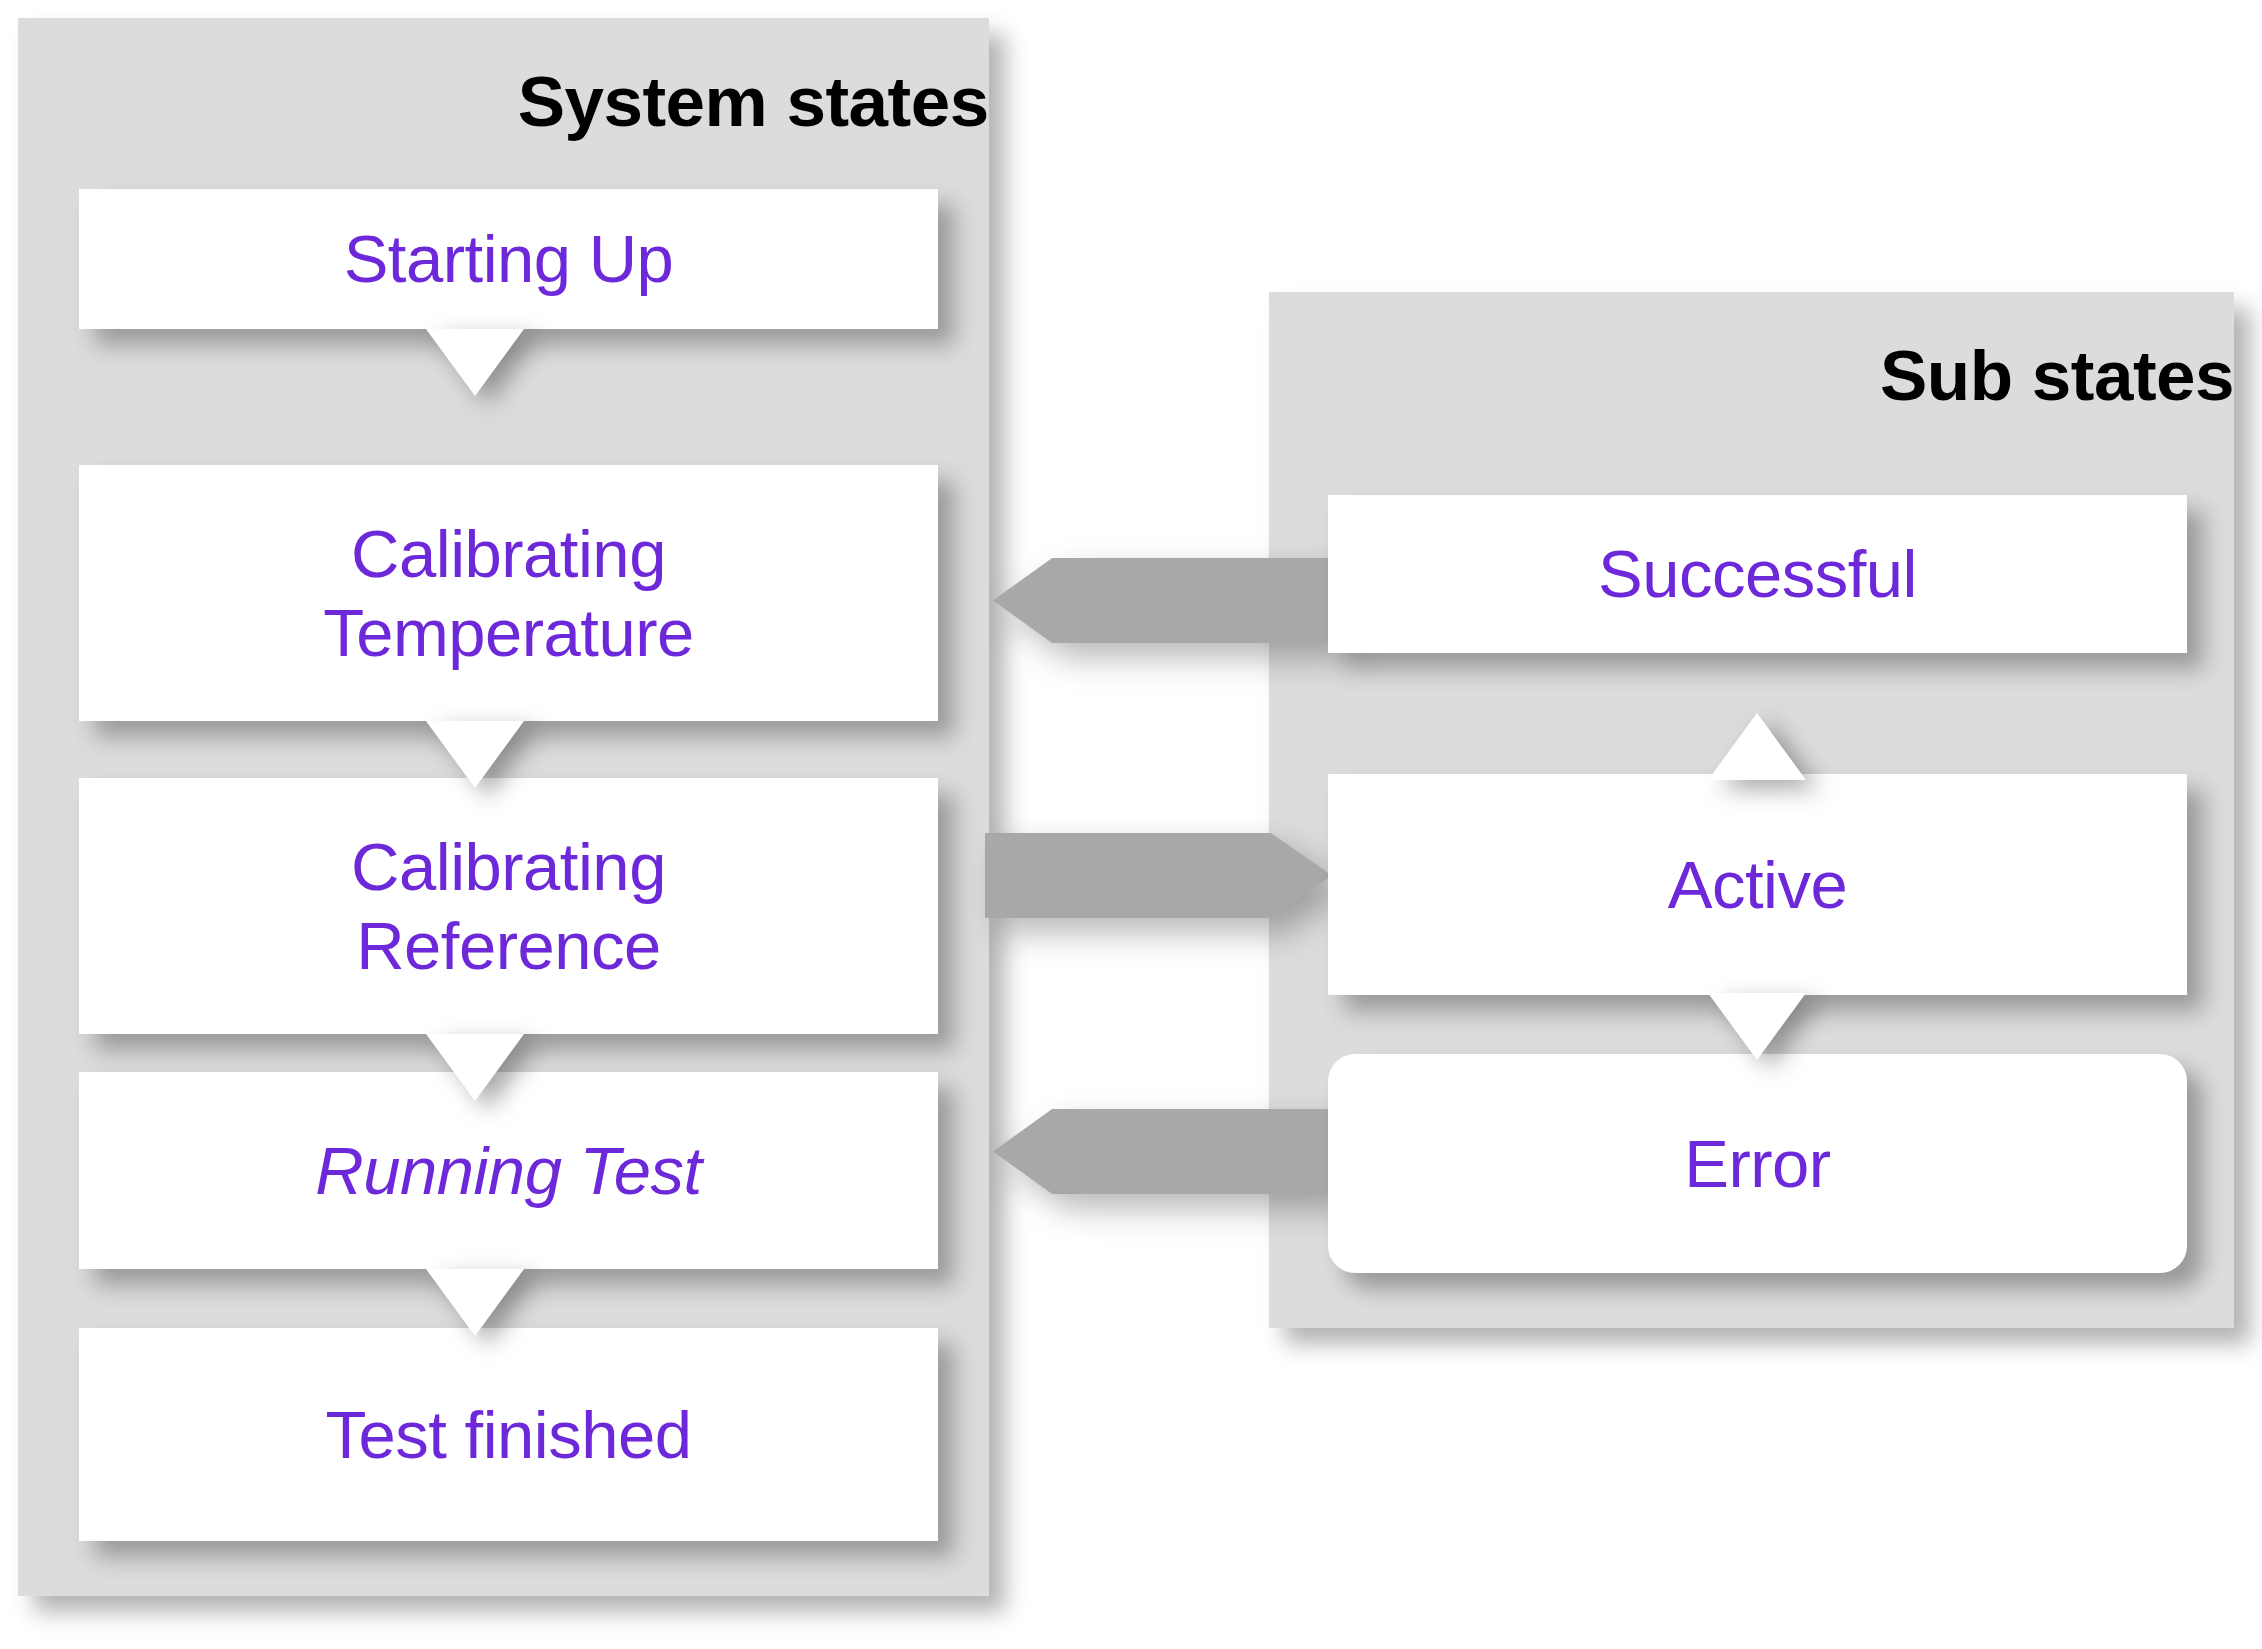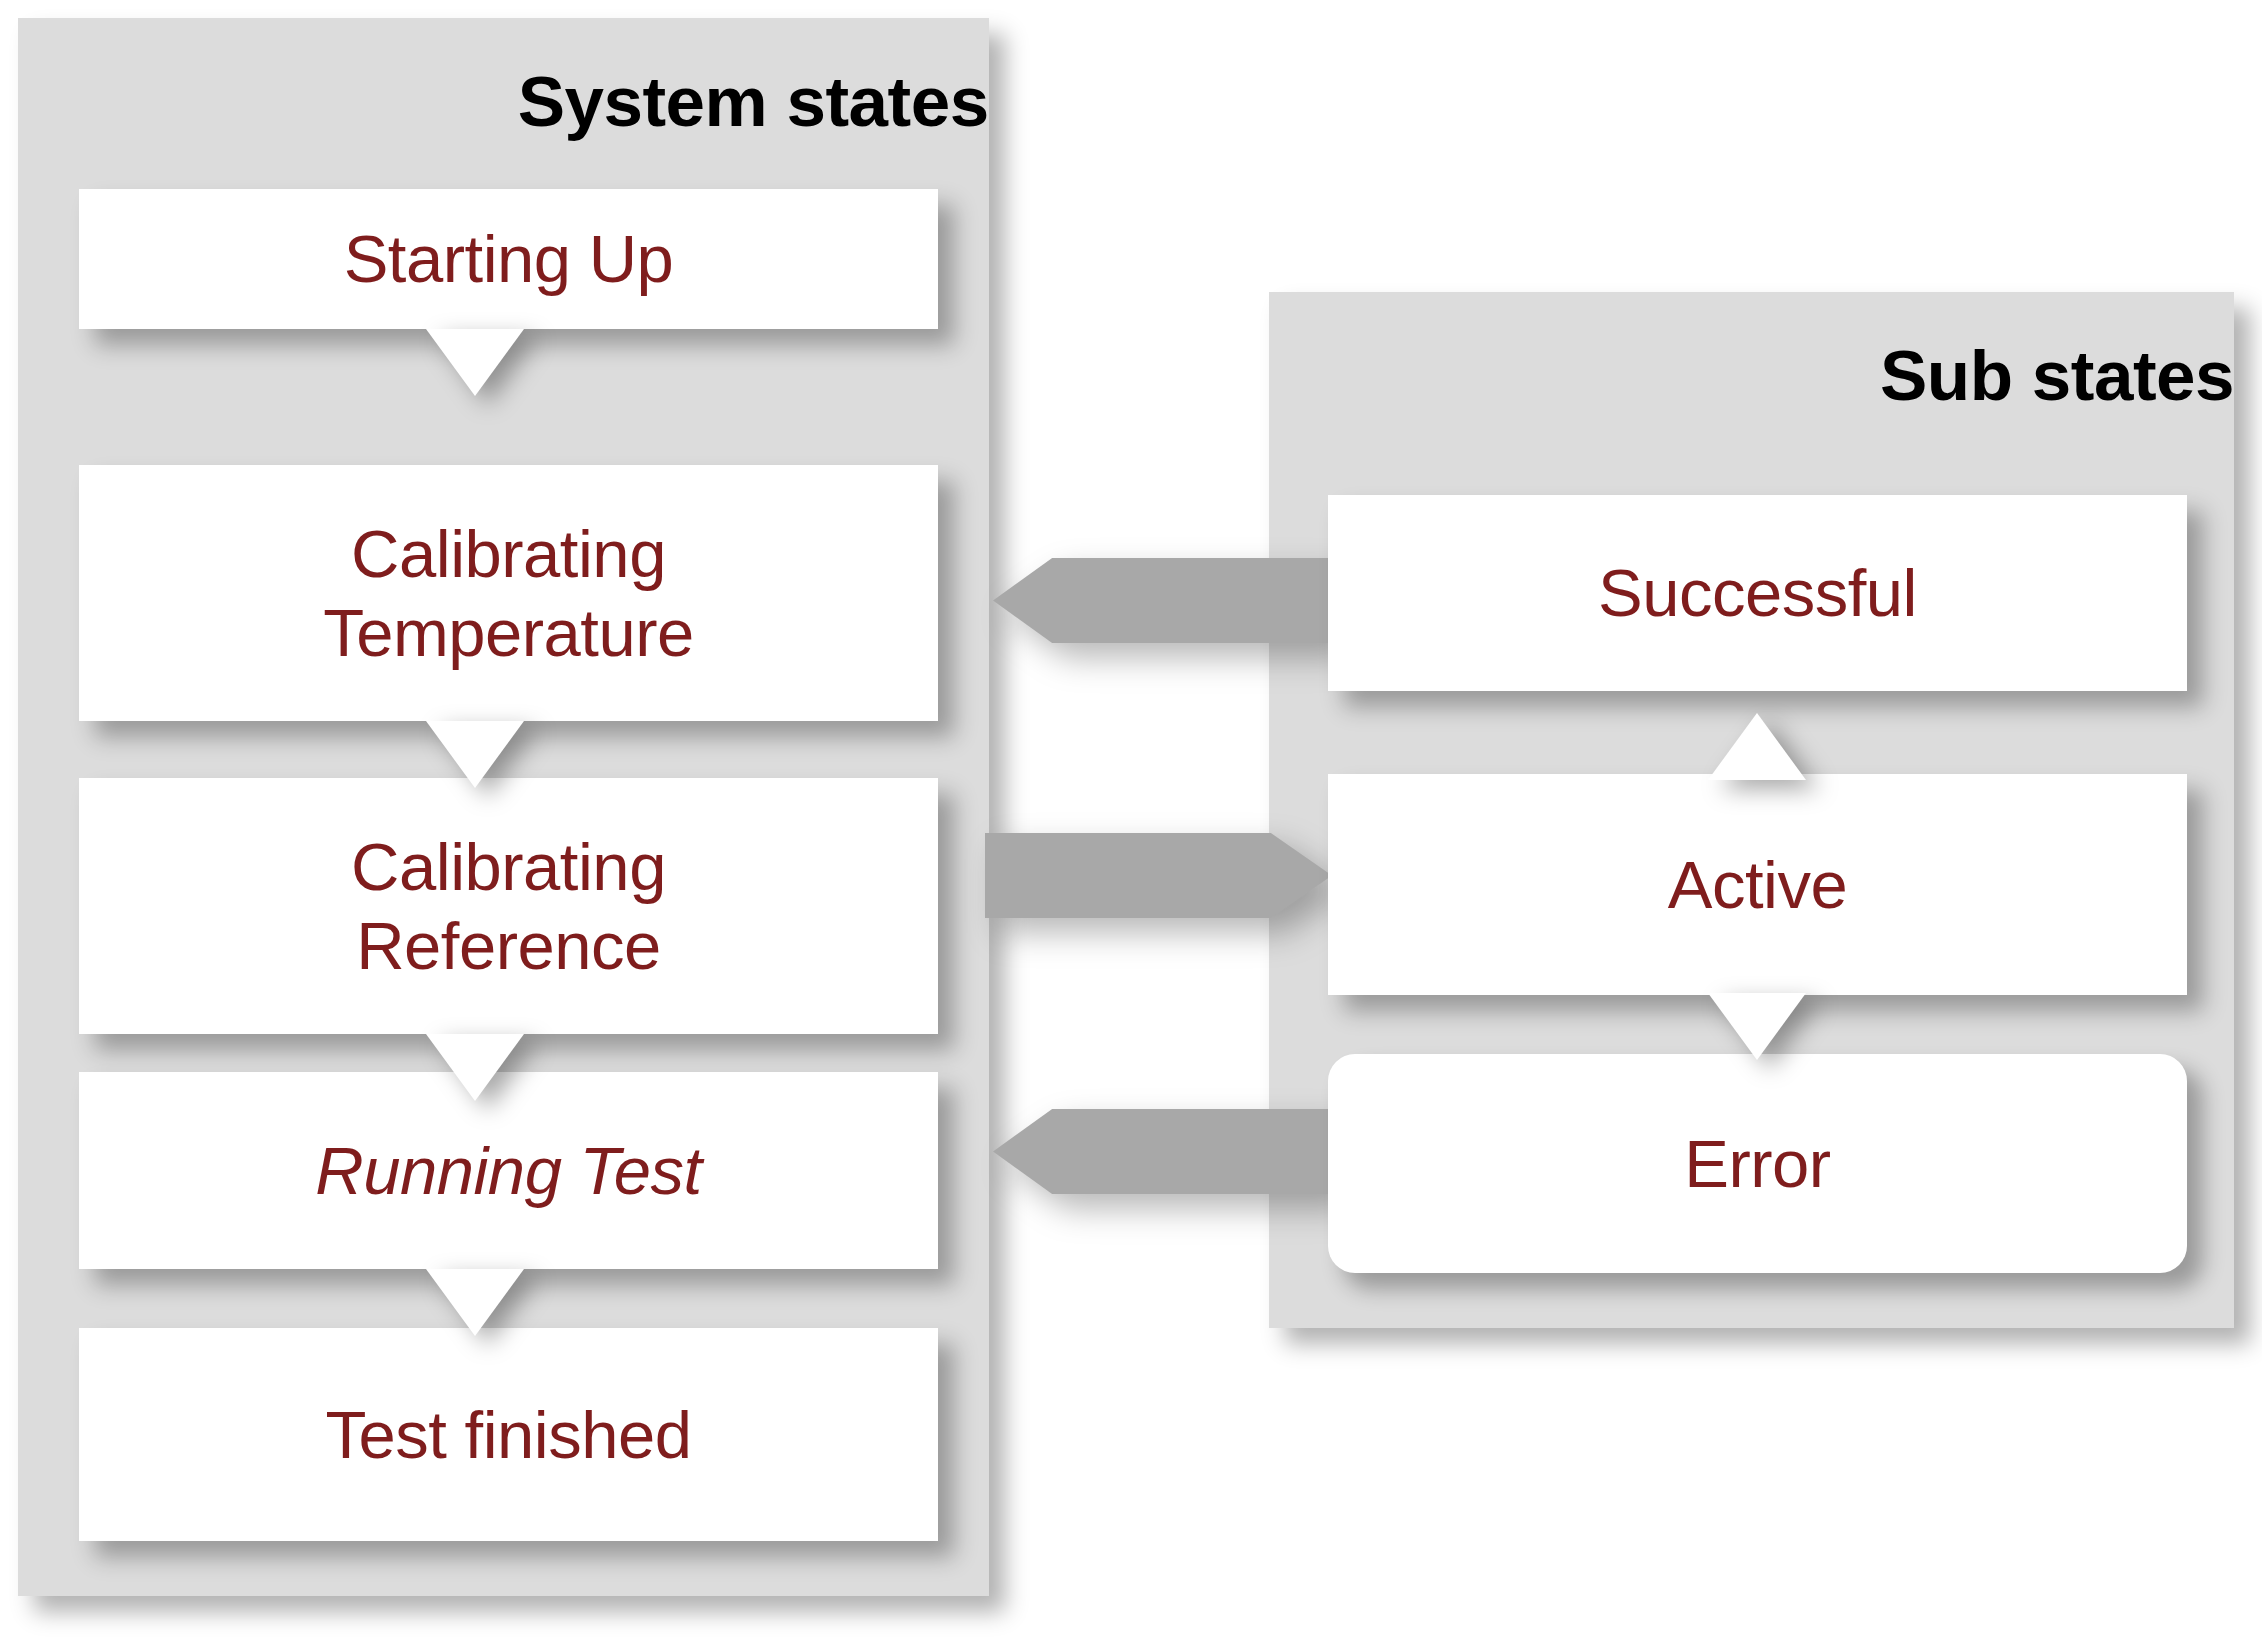--- a/index.html
+++ b/index.html
@@ -56,21 +56,21 @@
 
   
   .state-box {
     position: absolute;
     background: #ffffff;
     box-shadow: 15.8px 15.8px 21.7px rgba(0,0,0,0.30);
     display: flex;
     align-items: center;
     justify-content: center;
     text-align: center;
-    color: #7f1d1d;
+    color: #6d28d9;
     font-family: "Liberation Sans Narrow", "Liberation Sans", sans-serif;
     font-stretch: condensed;
     font-size: 67px;
     line-height: 1.18;
     letter-spacing: -0.5px;
     z-index: 3;
   }
   .state-box .label { display: block; padding: 0 13.8px; }
 
   
@@ -147,21 +147,21 @@
   <div class="connector down" style="left:426px;top:1269px;"></div>
 
   <div class="state-box col-left" style="top:1328px;height:213px;">
     <span class="label">Test finished</span>
   </div>
 
   <div class="panel" id="panel-sub">
     <div class="panel-title">Sub states</div>
   </div>
 
-  <div class="state-box col-right" style="top:495px;height:196px;text-align:right;">
+  <div class="state-box col-right" style="top:495px;height:158px;text-align:right;">
     <span class="label">Successful</span>
   </div>
 
   <div class="connector up" style="left:1708px;top:713px;"></div>
 
   <div class="state-box col-right" style="top:774px;height:221px;">
     <span class="label">Active</span>
   </div>
 
   <div class="connector down" style="left:1708px;top:993px;"></div>

